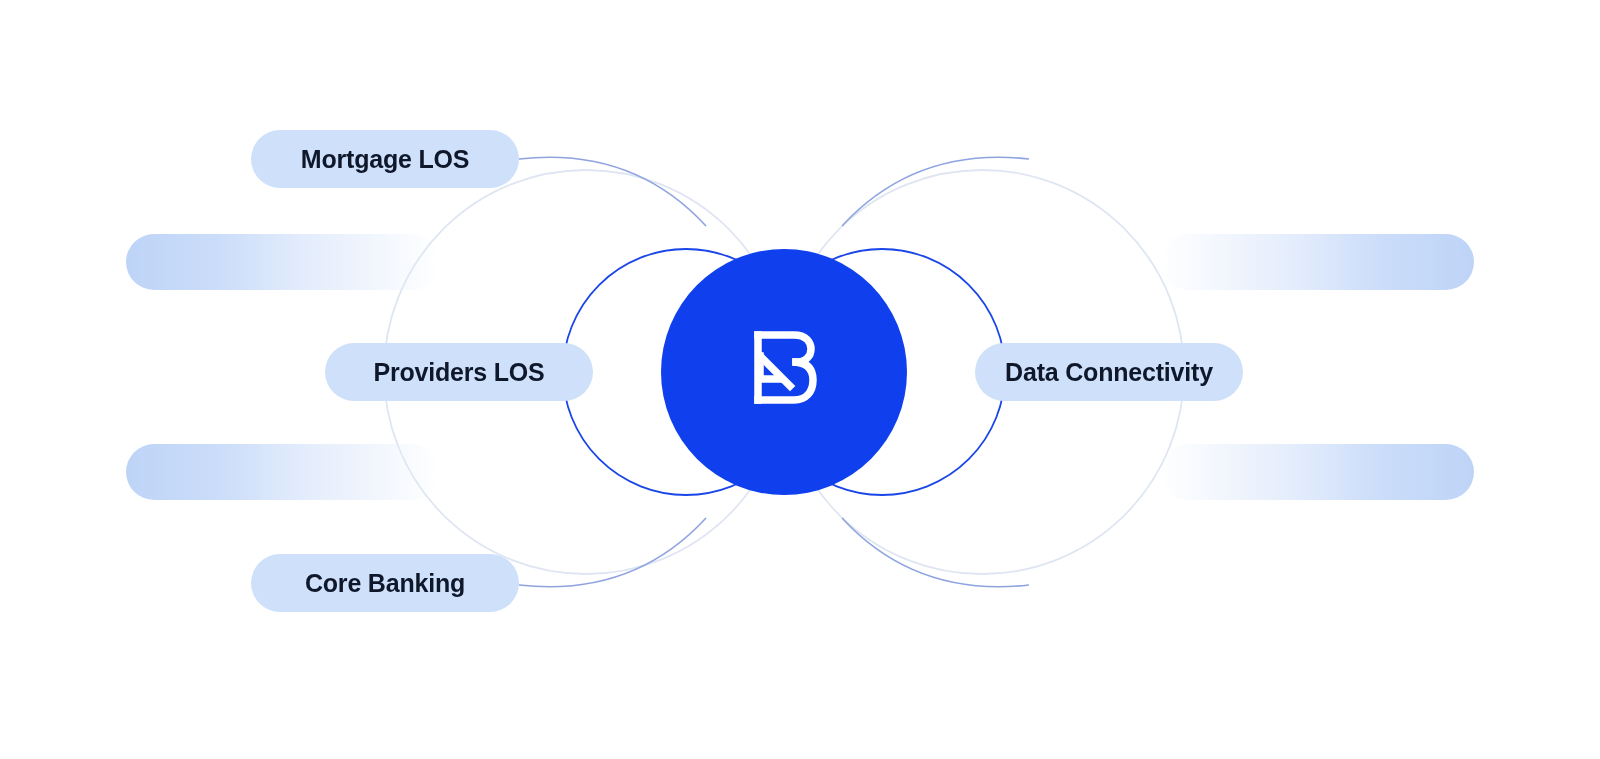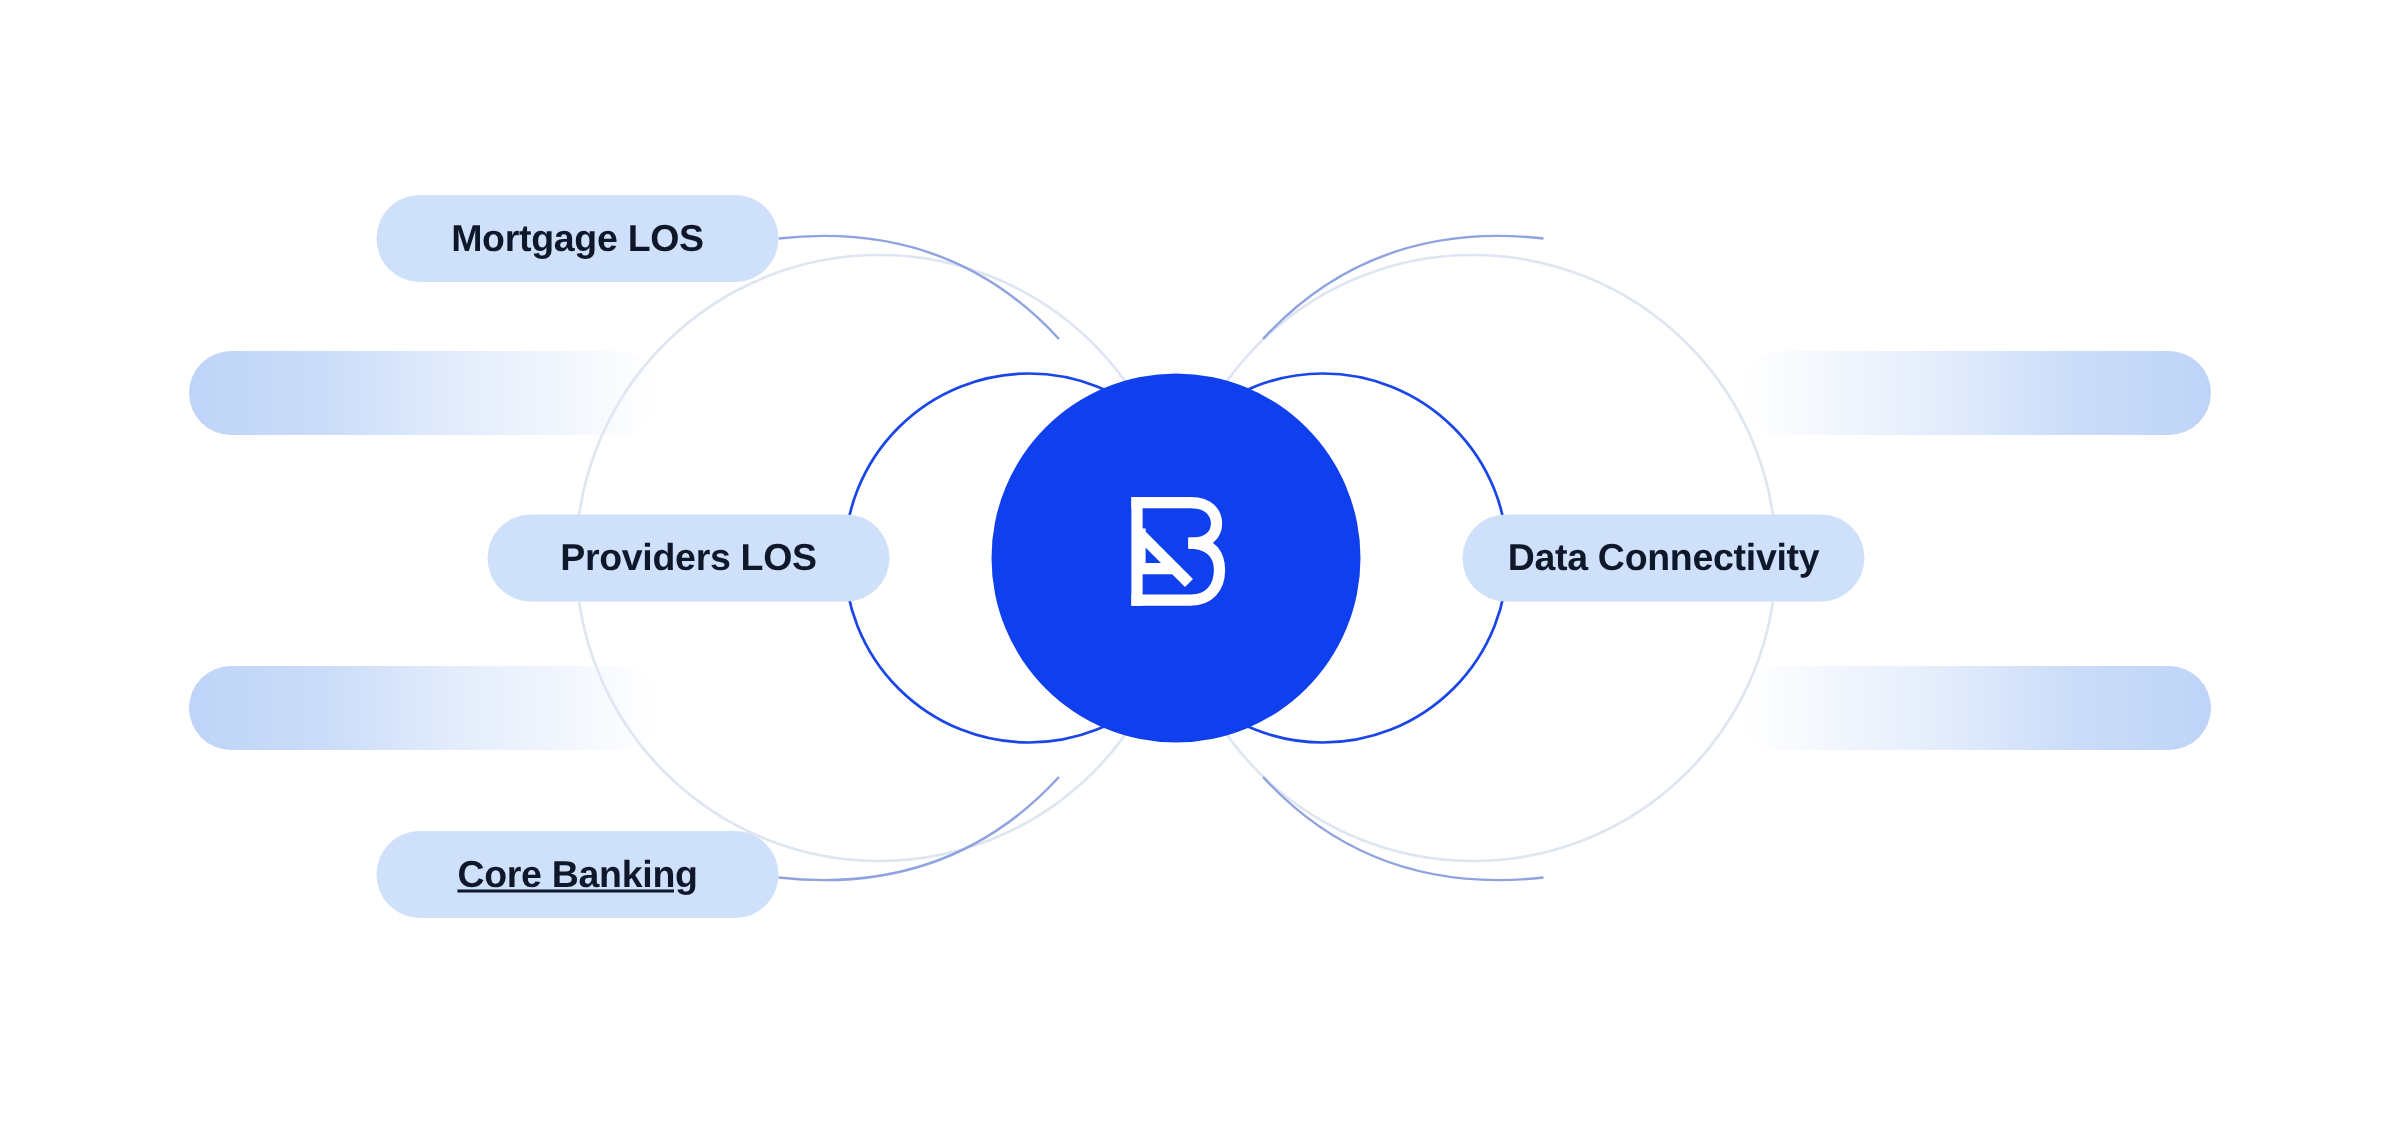--- a/index.html
+++ b/index.html
@@ -69,21 +69,21 @@
     font-weight: bold;
     letter-spacing: -0.2px;
     white-space: nowrap;
     box-sizing: border-box;
     padding: 0 26px;
   }
   .pill-mortgage-los    { left: 251px;  top: 130px; width: 268px; }
   .pill-gse             { left: 1029px; top: 130px; width: 268px; }
   .pill-consumer-los    { left: 325px;  top: 343px; width: 268px; }
   .pill-data-conn       { left: 975px;  top: 343px; width: 268px; text-align: right; }
-  .pill-core-banking    { left: 251px;  top: 554px; width: 268px; text-decoration: underline; }
+  .pill-core-banking    { left: 251px;  top: 554px; width: 268px; }
   .pill-credit-prov     { left: 1029px; top: 554px; width: 268px; }
 
   
   .hub {
     position: absolute;
     left: 661px;
     top: 249px;
     width: 246px;
     height: 246px;
     border-radius: 50%;

